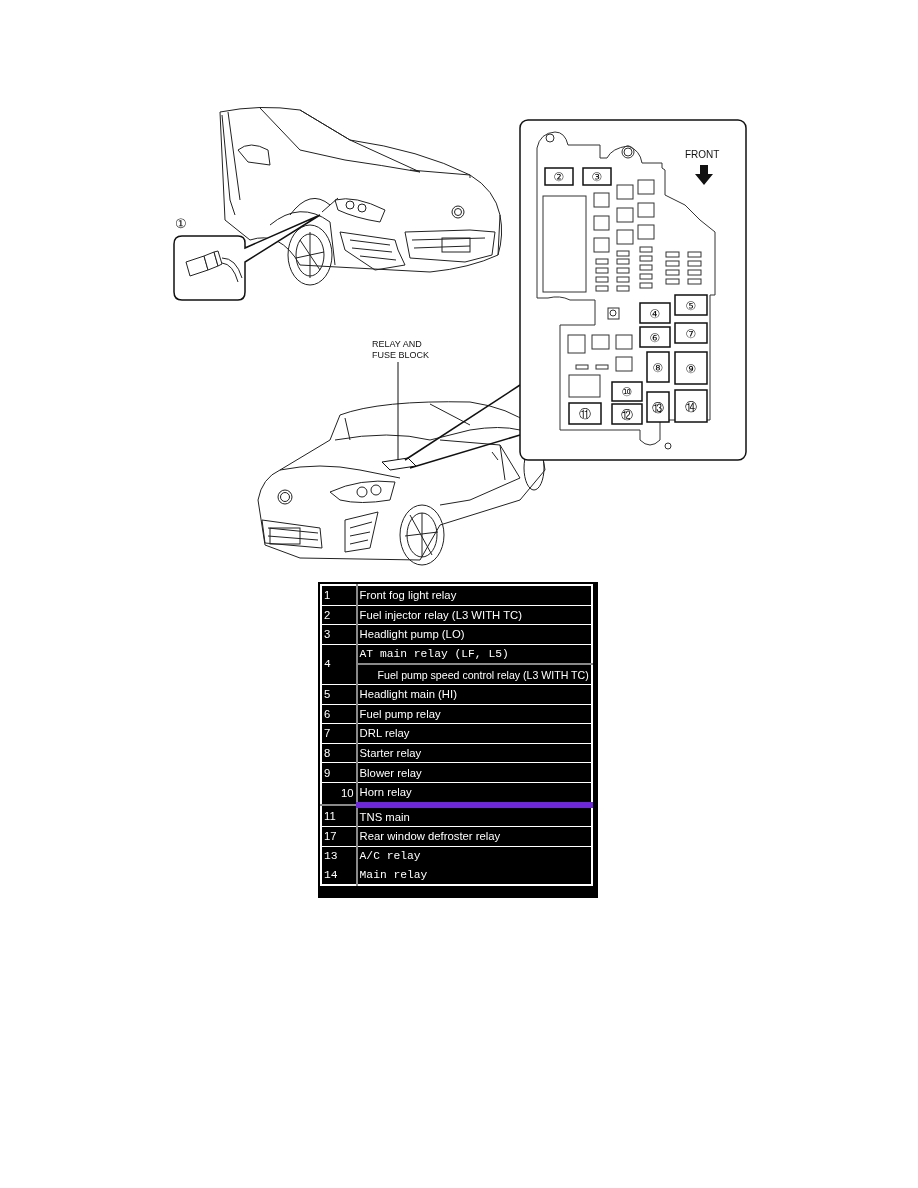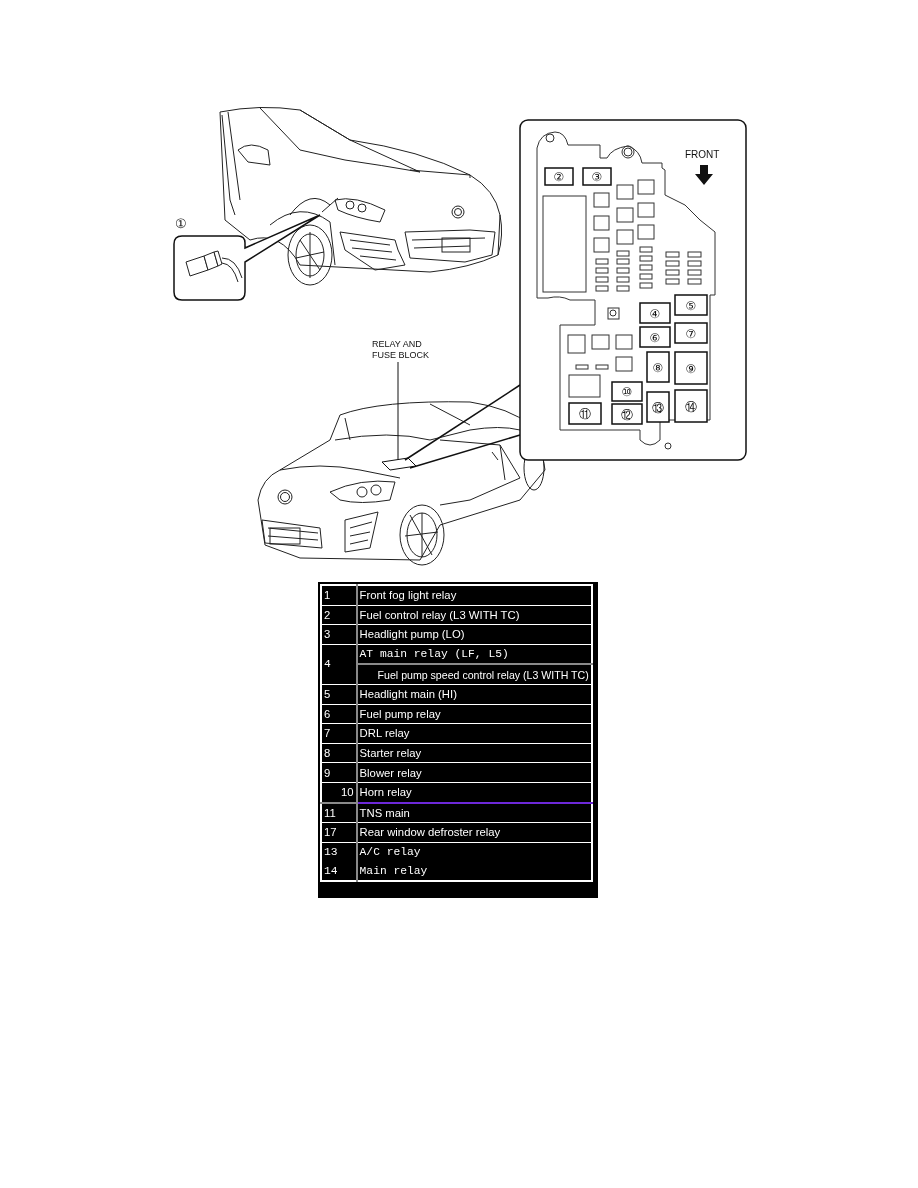--- a/index.html
+++ b/index.html
@@ -184,21 +184,21 @@
 
 <div class="relay-table-wrap">
   <table class="relay-table">
     <tbody>
       <tr>
         <td class="num">1</td>
         <td class="desc">Front fog light relay</td>
       </tr>
       <tr>
         <td class="num">2</td>
-        <td class="desc">Fuel control relay (L3 WITH TC)</td>
+        <td class="desc">Fuel injector relay (L3 WITH TC)</td>
       </tr>
       <tr>
         <td class="num">3</td>
         <td class="desc">Headlight pump (LO)</td>
       </tr>
       <tr class="noline">
         <td class="num" rowspan="2" style="border-bottom:1px solid #fff;">4</td>
         <td class="desc">AT main relay (LF, L5)</td>
       </tr>
       <tr class="sub">
@@ -219,21 +219,21 @@
       <tr>
         <td class="num">8</td>
         <td class="desc">Starter relay</td>
       </tr>
       <tr>
         <td class="num">9</td>
         <td class="desc">Blower relay</td>
       </tr>
       <tr>
         <td class="num" style="border-bottom:2px solid #8a8a8a;padding-left:19px;">10</td>
-        <td class="desc" style="border-bottom:2px solid #6d28d9;margin-left:28px;">Horn relay</td>
+        <td class="desc" style="border-bottom:6px solid #6d28d9;margin-left:28px;">Horn relay</td>
       </tr>
       <tr>
         <td class="num">11</td>
         <td class="desc">TNS main</td>
       </tr>
       <tr>
         <td class="num">17</td>
         <td class="desc">Rear window defroster relay</td>
       </tr>
       <tr class="noline">

